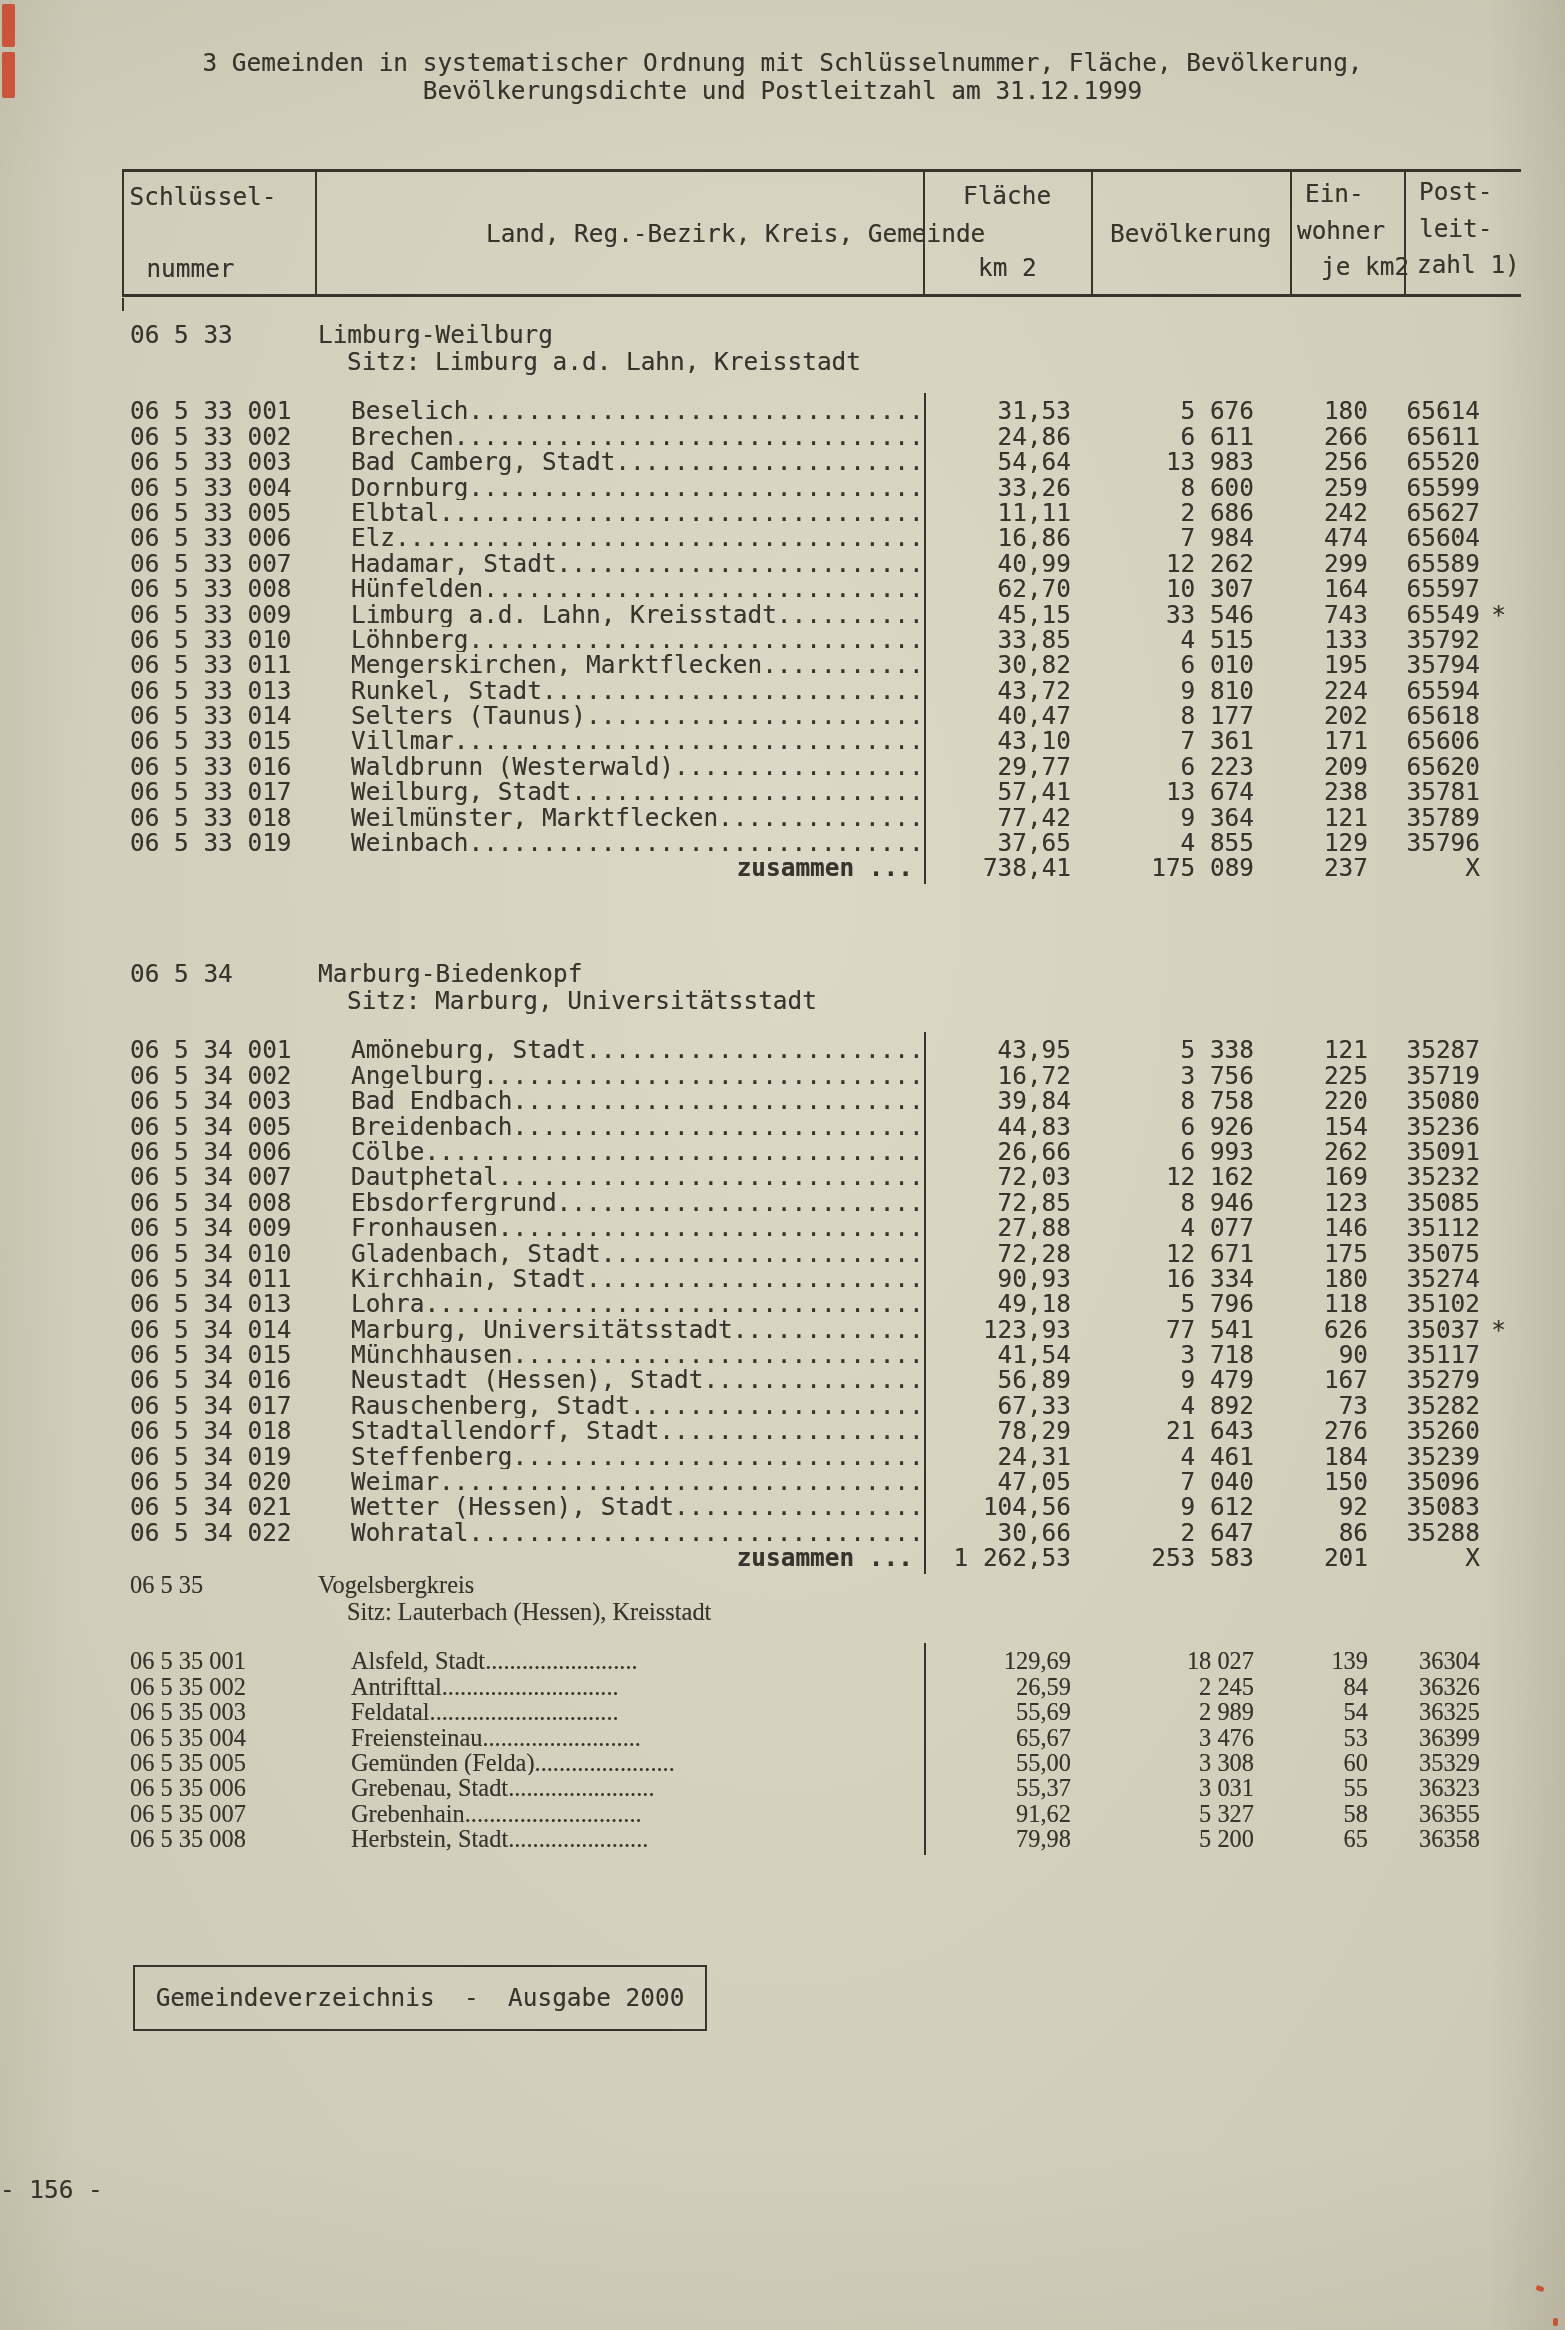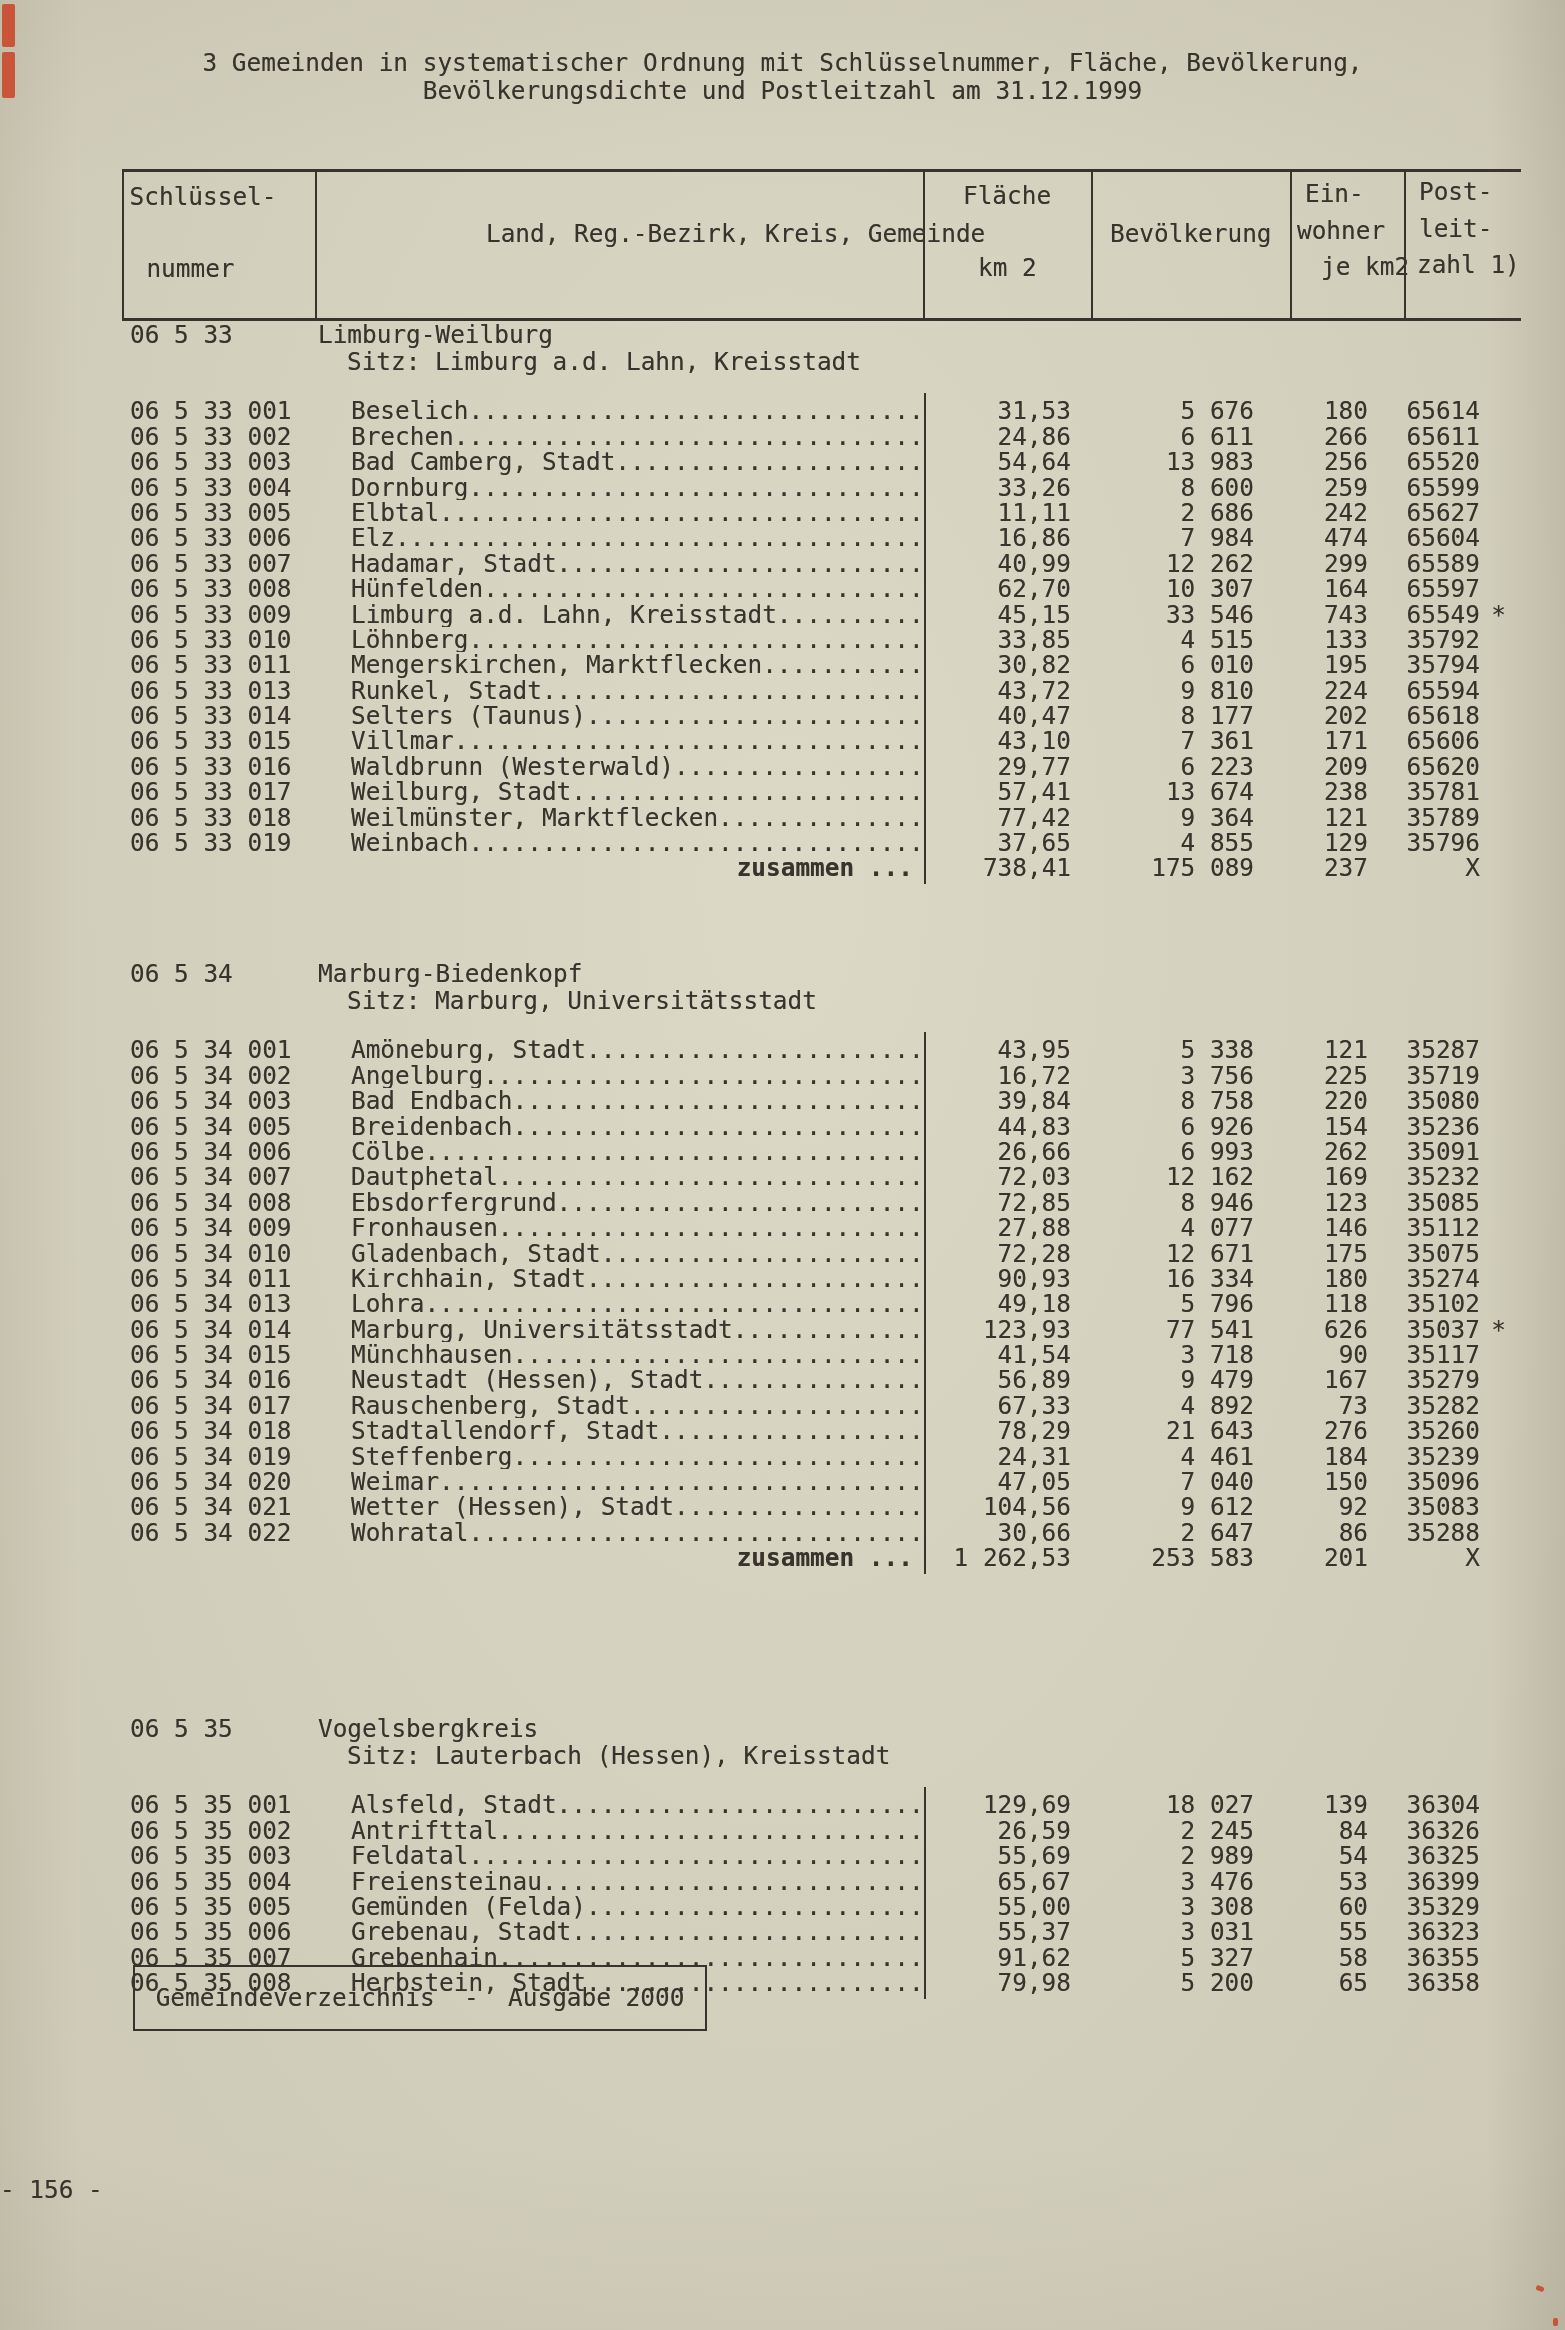--- a/index.html
+++ b/index.html
@@ -17,21 +17,21 @@
       radial-gradient(ellipse at 50% 38%, rgba(255,255,248,0.10), rgba(70,60,40,0.07) 95%),
       linear-gradient(90deg, rgba(120,110,80,0.10), rgba(0,0,0,0) 5%, rgba(0,0,0,0) 95%, rgba(90,80,60,0.14)),
       linear-gradient(180deg, rgba(110,100,70,0.05), rgba(0,0,0,0) 8%, rgba(0,0,0,0) 92%, rgba(110,100,70,0.05)),
       var(--paper);
   }
   .txt{font-size:24.4px;line-height:25.4px;white-space:pre;text-shadow:0 0 0.5px rgba(56,51,44,0.45);}
   
   .title{position:absolute;left:0;right:0;top:49px;text-align:center;}
   .title div{font-size:24.4px;line-height:27.5px;white-space:pre;text-shadow:0 0 0.5px rgba(56,51,44,0.45);}
   
-  .thead{position:absolute;left:122px;top:169px;width:1399px;height:152px;
+  .thead{position:absolute;left:122px;top:169px;width:1399px;height:128px;
          border-top:3.6px solid var(--ink);border-bottom:3.6px solid var(--ink);text-align:right;}
   .thead .v{position:absolute;top:0;bottom:0;width:1.5px;background:var(--ink);}
   .thead .v.left{width:2px;}
   .thead .lbl{position:absolute;}
   .stub{position:absolute;left:122px;top:298px;width:2px;height:13.2px;background:var(--ink);}
   
   .section{position:absolute;left:130px;width:1425px;}
   .line{height:26.5px;}
   .hk{display:inline-block;width:188px;}
   .hi{display:inline-block;width:217px;}
@@ -461,21 +461,21 @@
           <span class="c-key txt"></span>
           <span class="c-name txt">zusammen ...</span>
           <span class="c-area txt">1 262,53</span>
           <span class="c-pop txt">253 583</span>
           <span class="c-dens txt">201</span>
           <span class="c-plz txt">X</span>
           <span class="c-star txt"></span>
         </div>
       </div>
     </div>
-    <div class="section" style="top: 1716px;">
+    <div class="section" style="top: 1572px; font-family: Liberation Serif, serif;">
       <div class="line txt"><span class="hk">06 5 35</span><span>Vogelsbergkreis</span></div>
       <div class="line txt"><span class="hi"></span><span>Sitz: Lauterbach (Hessen), Kreisstadt</span></div>
       <div class="rows">
         <div class="vline"></div>
         <div class="row">
           <span class="c-key txt">06 5 35 001</span>
           <span class="c-name txt">Alsfeld, Stadt.........................</span>
           <span class="c-area txt">129,69</span>
           <span class="c-pop txt">18 027</span>
           <span class="c-dens txt">139</span>

